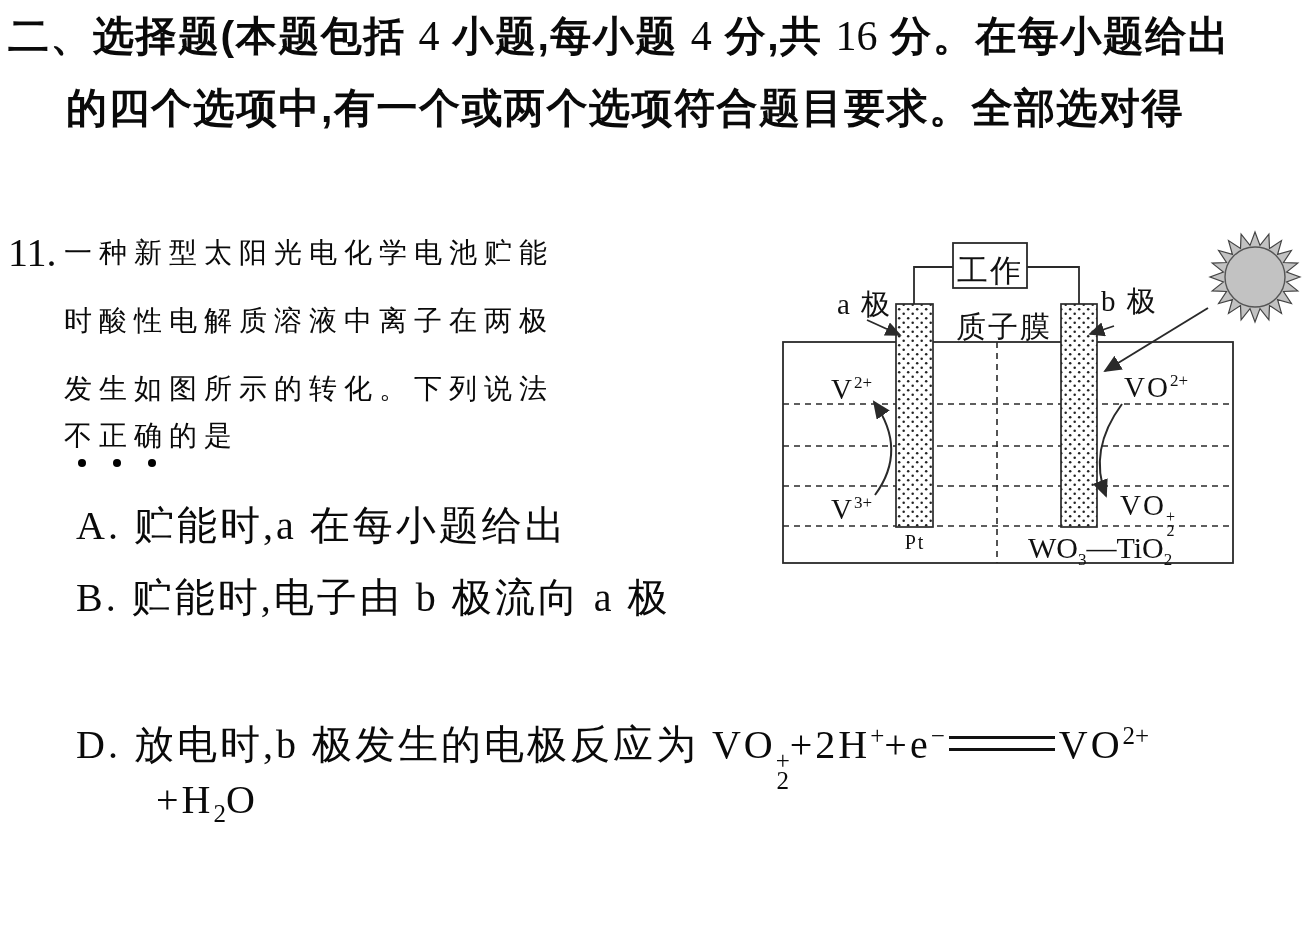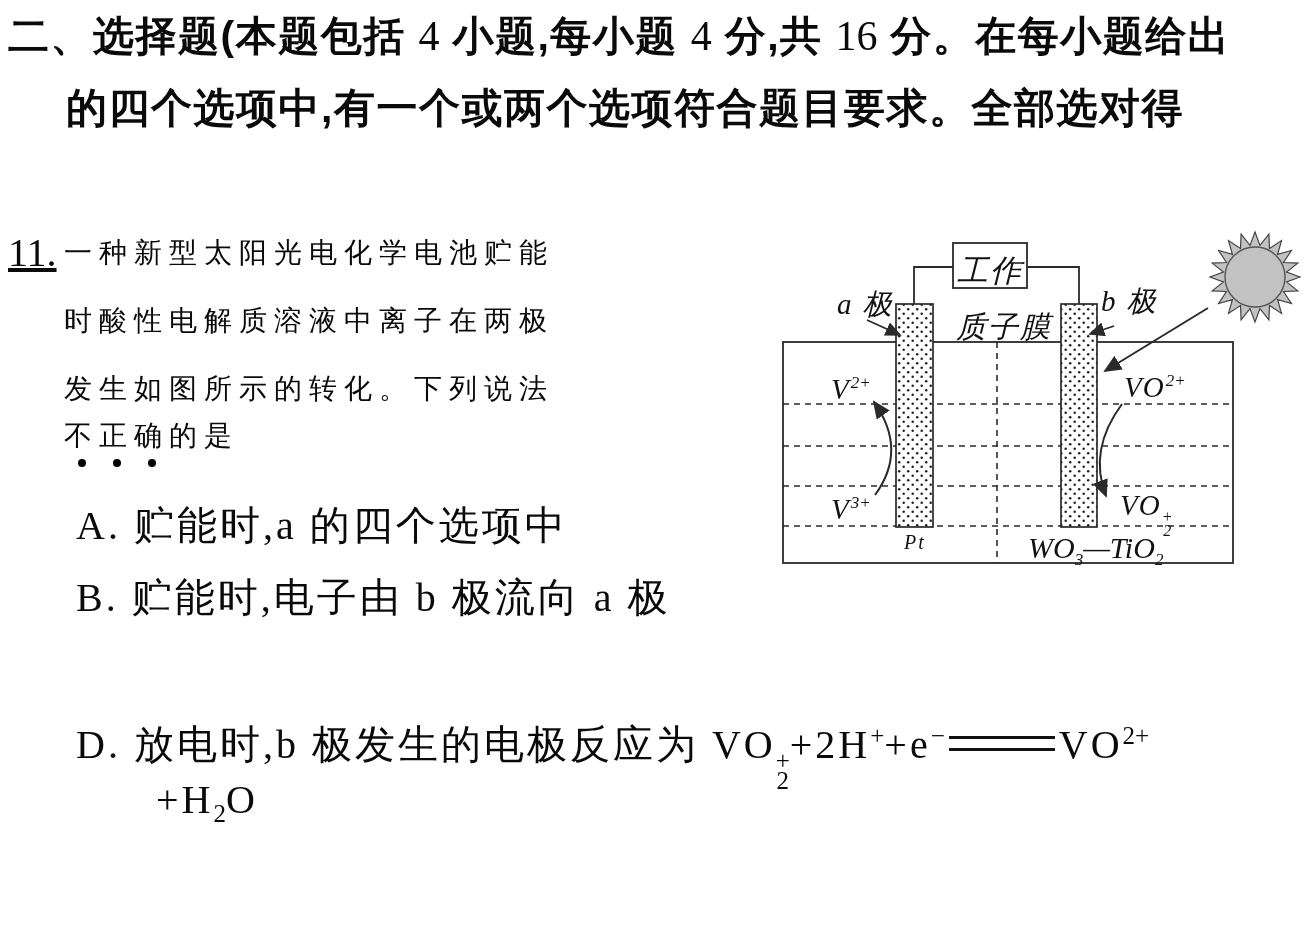--- a/index.html
+++ b/index.html
@@ -13,41 +13,41 @@
   
   .hline{
     font-family:"Liberation Sans","DejaVu Sans",sans-serif;
     font-weight:700;font-size:41px;letter-spacing:1.5px;line-height:52px;
   }
   .hnum{
     font-family:"Liberation Serif","DejaVu Serif",serif;
     font-weight:400;font-size:42px;letter-spacing:0;
   }
   
-  .qnum{font-size:40px;line-height:52px;text-decoration:underline;}
+  .qnum{font-size:40px;line-height:52px;}
   .qline{font-size:28px;letter-spacing:7px;line-height:52px;}
   .opt{font-size:40px;letter-spacing:3px;line-height:52px;}
   .opt sup{font-size:25px;letter-spacing:0;}
   .opt sub{font-size:25px;letter-spacing:0;}
   .emphc{position:relative;display:inline;}
   .emphc::after{
     content:"";position:absolute;left:50%;bottom:-16px;transform:translateX(-50%);
     width:8px;height:8px;border-radius:50%;background:#000;
   }
   .stack{
     display:inline-flex;flex-direction:column;align-items:center;
     font-size:25px;line-height:20px;vertical-align:-11px;letter-spacing:0;
   }
   .dblbond{
     display:inline-block;width:106px;height:9px;
     border-top:3px solid #111;border-bottom:3px solid #111;
     vertical-align:middle;margin:0 4px;position:relative;top:-6px;
   }
   
-  #diagram{position:absolute;left:780px;top:226px;width:531px;height:350px;font-style:italic;}
+  #diagram{position:absolute;left:780px;top:226px;width:531px;height:350px;}
   #diagram svg{position:absolute;left:0;top:0;}
   .dlabel{
     position:absolute;white-space:nowrap;font-size:29px;letter-spacing:2px;
     font-family:"Liberation Serif","DejaVu Serif",serif;color:#111;
   }
   .dlabel sup{font-size:17px;letter-spacing:0;}
   .dlabel sub{font-size:17px;letter-spacing:0;}
   .dstack{
     display:inline-flex;flex-direction:column;align-items:center;
     font-size:16px;line-height:14px;vertical-align:-7px;letter-spacing:0;
@@ -67,21 +67,21 @@
   </div>
 
   <div class="abs qnum" style="left:8px;top:227px">11.</div>
   <div class="abs qline" style="left:64px;top:227px">一种新型太阳光电化学电池贮能</div>
   <div class="abs qline" style="left:64px;top:295px">时酸性电解质溶液中离子在两极</div>
   <div class="abs qline" style="left:64px;top:363px">发生如图所示的转化。下列说法</div>
   <div class="abs qline" style="left:64px;top:410px">
     <span class="emphc">不</span><span class="emphc">正</span><span class="emphc">确</span><span>的是</span>
   </div>
 
-  <div class="abs opt" style="left:76px;top:500px">A. 贮能时,a 的四个选项中</div>
+  <div class="abs opt" style="left:76px;top:500px">A. 贮能时,a 在每小题给出</div>
   <div class="abs opt" style="left:76px;top:572px">B. 贮能时,电子由 b 极流向 a 极</div>
   <div class="abs opt" style="left:76px;top:710px">
     <span>D. 放电时,b 极发生的电极反应为 </span><span><span>VO</span><span class="stack">
           <span>+</span>
           <span>2</span>
         </span></span><span>+2H</span><sup>+</sup><span>+e</span><sup>−</sup><span class="dblbond"></span><span>VO</span><sup>2+</sup>
   </div>
   <div class="abs opt" style="left:156px;top:774px">
     <span>+H</span><sub>2</sub><span>O</span>
   </div>

